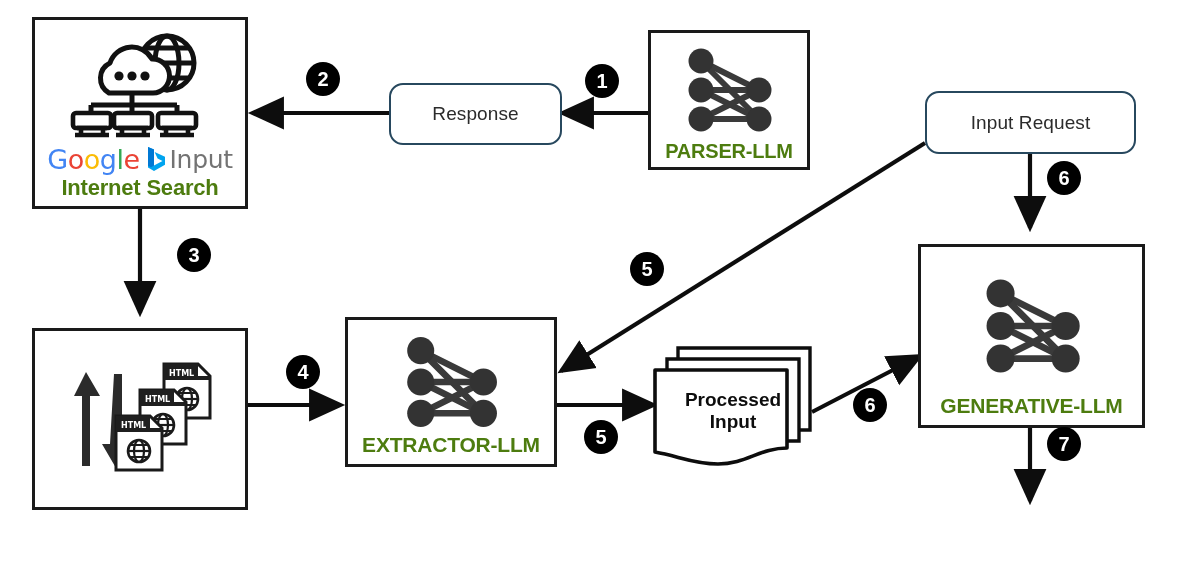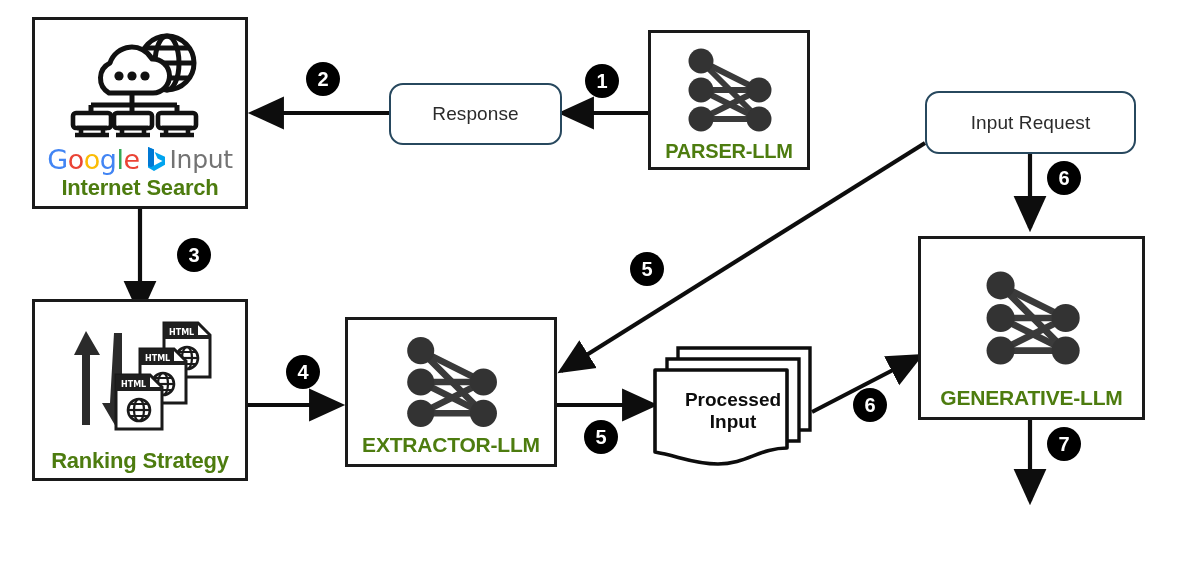--- a/index.html
+++ b/index.html
@@ -238,21 +238,21 @@
         </g>
       </svg>
     </div>
     <div class="caption" style="font-size:20px;">PARSER-LLM</div>
   </div>
 
   <div class="node rounded-node" style="left:925px; top:82px; width:211px; height:63px;margin-top:9px;">
     <span class="label">Input Request</span>
   </div>
 
-  <div class="node sq-node" style="left:32px; top:299px; width:216px; height:182px; padding:8px 6px 6px;">
+  <div class="node sq-node" style="left:32px; top:328px; width:216px; height:182px; padding:8px 6px 6px;">
     <div class="glyph">
       <svg width="176" height="116" viewBox="0 0 176 116">
 
         <g fill="#2b2b2b">
           <path d="M34 10 L48 34 L38 34 L38 104 L30 104 L30 34 L22 34 Z"></path>
           <path d="M62 12 L70 12 L70 82 L78 82 L64 106 L50 82 L58 82 Z"></path>
         </g>
 
         <g>
           <g transform="translate(112,2)">
@@ -281,21 +281,20 @@
             <text x="5" y="12" font-family="DejaVu Sans, sans-serif" font-size="8" font-weight="bold" fill="#ffffff">HTML</text>
             <circle cx="23" cy="35" r="11" fill="none" stroke="#1a1a1a" stroke-width="2.6"></circle>
             <ellipse cx="23" cy="35" rx="5" ry="11" fill="none" stroke="#1a1a1a" stroke-width="2.2"></ellipse>
             <line x1="12" y1="35" x2="34" y2="35" stroke="#1a1a1a" stroke-width="2.2"></line>
             <line x1="14.5" y1="29" x2="31.5" y2="29" stroke="#1a1a1a" stroke-width="2"></line>
             <line x1="14.5" y1="41" x2="31.5" y2="41" stroke="#1a1a1a" stroke-width="2"></line>
           </g>
         </g>
       </svg>
     </div>
-    <div class="caption" style="font-size:22px;">Ranking Strategy</div>
   </div>
 
   <div class="node sq-node" style="left:345px; top:317px; width:212px; height:150px; padding:10px 4px 8px;">
     <div class="glyph">
       <svg width="118" height="106" viewBox="0 0 108 98">
         <g stroke="#3a3a3a" stroke-width="6" stroke-linecap="round">
           <line x1="26" y1="20" x2="84" y2="49"></line>
           <line x1="26" y1="20" x2="84" y2="78"></line>
           <line x1="26" y1="49" x2="84" y2="49"></line>
           <line x1="26" y1="49" x2="84" y2="78"></line>
@@ -322,21 +321,21 @@
       <path d="M17 15 L149 15 L149 97 L17 97 Z" fill="#ffffff" stroke="#0d0d0d" stroke-width="3.4"></path>
 
       <path d="M5 26 L137 26 L137 104 C110 104 96 120 68 120 C44 120 28 112 5 108 Z" fill="#ffffff" stroke="#0d0d0d" stroke-width="3.6" stroke-linejoin="round"></path>
     </svg>
     <div class="doc-label" style="padding-right:22px; padding-bottom:26px;">
       <span>Processed</span>
       <span>Input</span>
     </div>
   </div>
 
-  <div class="node sq-node" style="left:918px; top:236px; width:227px; height:184px; padding:10px 4px 8px;">
+  <div class="node sq-node" style="left:918px; top:244px; width:227px; height:184px; padding:10px 4px 8px;">
     <div class="glyph">
       <svg width="122" height="110" viewBox="0 0 108 98">
         <g stroke="#3a3a3a" stroke-width="6" stroke-linecap="round">
           <line x1="26" y1="20" x2="84" y2="49"></line>
           <line x1="26" y1="20" x2="84" y2="78"></line>
           <line x1="26" y1="49" x2="84" y2="49"></line>
           <line x1="26" y1="49" x2="84" y2="78"></line>
           <line x1="26" y1="78" x2="84" y2="49"></line>
           <line x1="26" y1="78" x2="84" y2="78"></line>
         </g>

